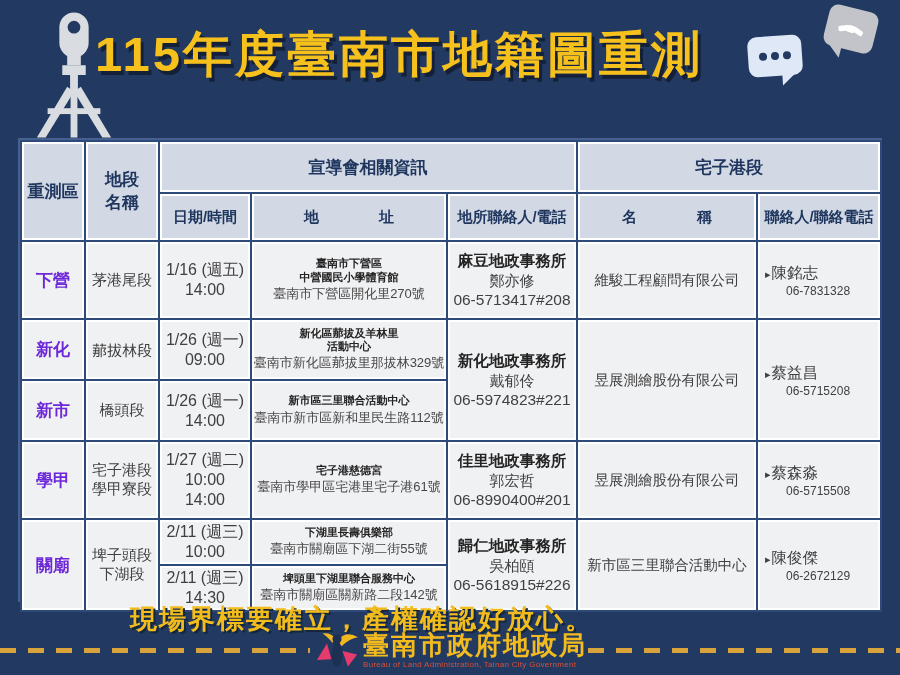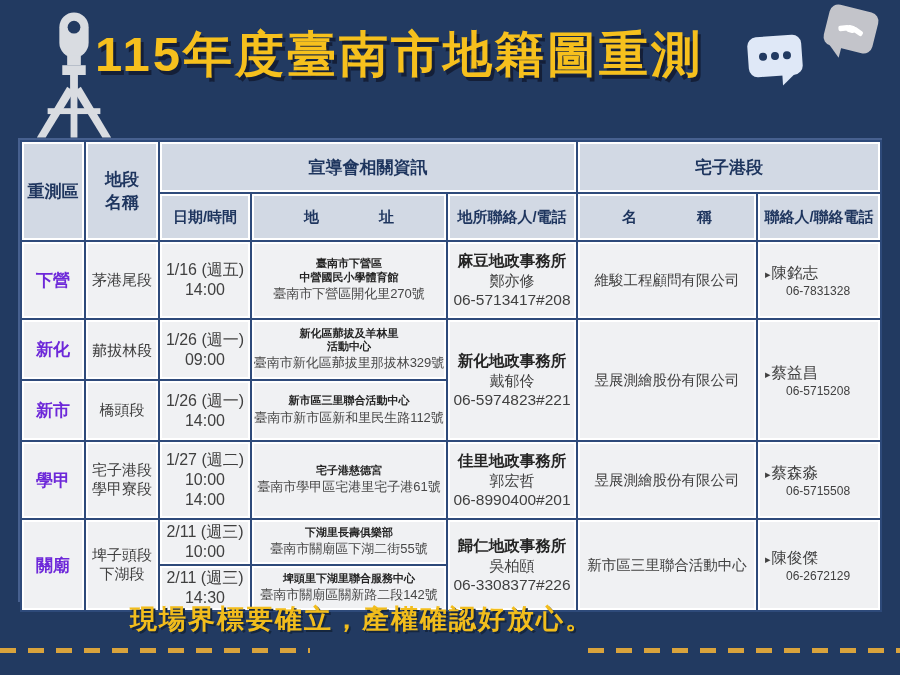--- a/index.html
+++ b/index.html
@@ -221,21 +221,21 @@
 下湖段</td>
           <td class="dt">2/11 (週三)
 10:00</td>
           <td>
             <div class="vname">下湖里長壽俱樂部</div>
             <div class="vaddr">臺南市關廟區下湖二街55號</div>
           </td>
           <td rowspan="2">
             <div class="oname">歸仁地政事務所</div>
             <div class="operson">吳柏頤</div>
-            <div class="ophone">06-3308377#226</div>
+            <div class="ophone">06-5618915#226</div>
           </td>
           <td rowspan="2" class="vendor">新市區三里聯合活動中心</td>
           <td rowspan="2" class="contact-cell">
             <div><span class="bullet">▸</span><span class="cperson">陳俊傑</span></div>
             <div class="cphone">06-2672129</div>
           </td>
         </tr>
 
         <tr class="r5">
           <td class="dt">2/11 (週三)
@@ -245,14 +245,28 @@
             <div class="vaddr">臺南市關廟區關新路二段142號</div>
           </td>
         </tr>
       </tbody>
     </table>
   </div>
 
   <div class="slogan">現場界標要確立，產權確認好放心。</div>
   <div class="dash dash-left"></div>
   <div class="dash dash-right"></div>
+  <div class="footer-center">
+    <svg viewBox="0 0 52 46" width="48" height="42">
+      <path d="M27 12 Q36 1 49 9 Q40 10 31 19 Z" fill="#f3b81e"></path>
+      <path d="M24 10 Q18 3 10 5 Q15 8 21 15 Z" fill="#f3b81e"></path>
+      <polygon points="4,34 15,16 20,33" fill="#e73a6d"></polygon>
+      <polygon points="32,24 48,28 38,41" fill="#e73a6d"></polygon>
+      <ellipse cx="26" cy="28" rx="6" ry="13" fill="#1c3054"></ellipse>
+      <circle cx="26" cy="11" r="5" fill="#1c3054"></circle>
+    </svg>
+    <div class="org">
+      <div class="org-name">臺南市政府地政局</div>
+      <div class="org-en">Bureau of Land Administration, Tainan City Government</div>
+    </div>
+  </div>
 
 </div>
 
 </body></html>

